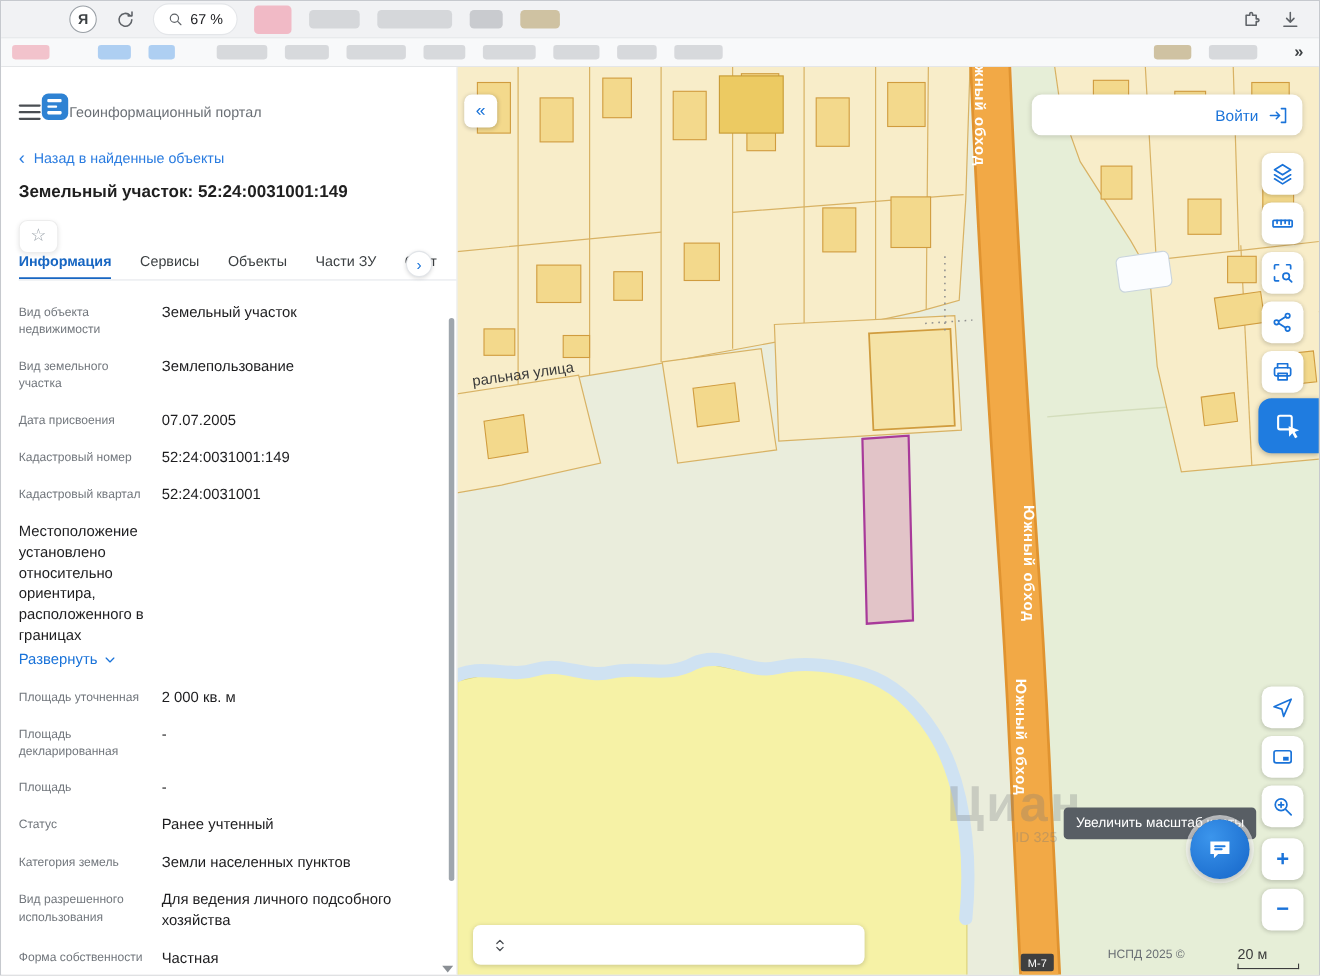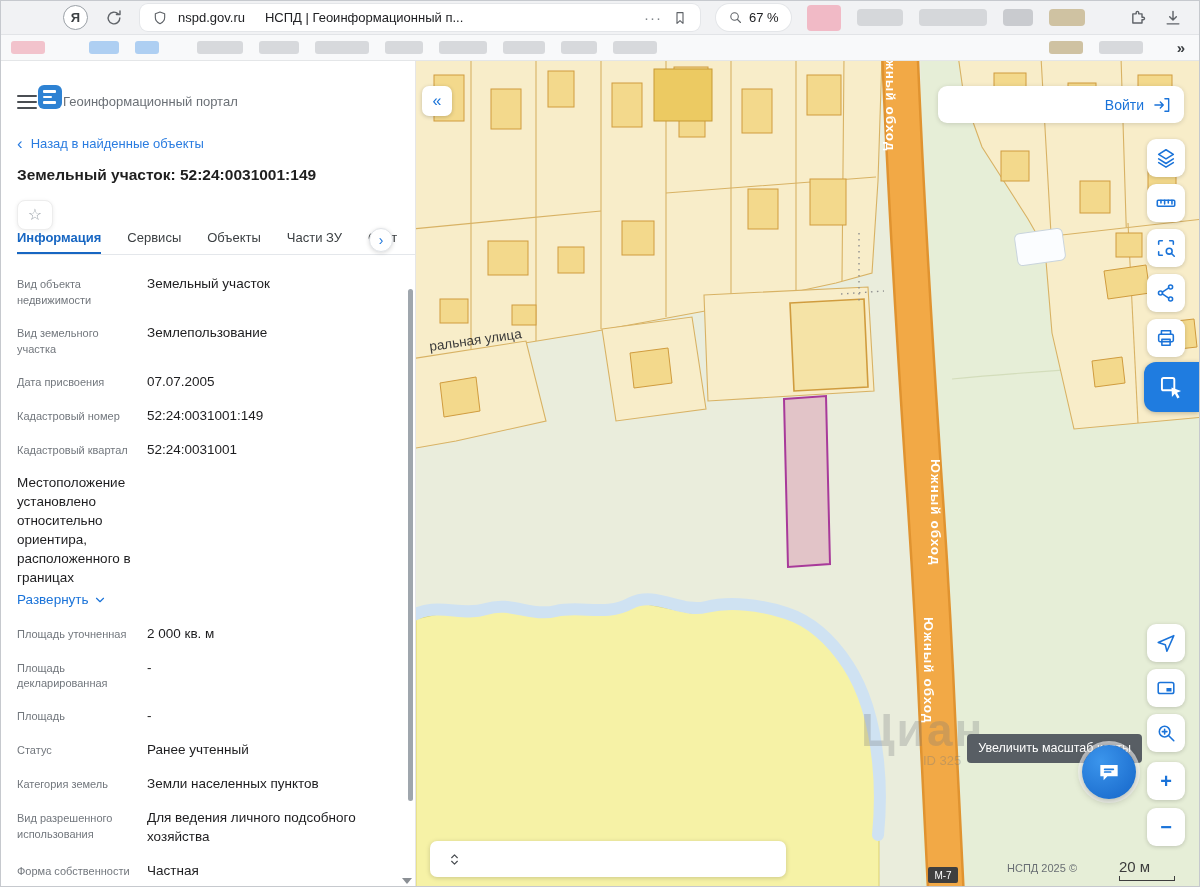--- a/index.html
+++ b/index.html
@@ -73,54 +73,39 @@
   .active-tool .micon{width:27px;height:27px;color:#fff}
   .zoom-col{position:absolute;right:14px;top:701px;display:flex;flex-direction:column;gap:8px;z-index:3}
   .zoom-btn span{font-size:20px;color:#1a73d9;font-weight:bold;line-height:1}
   .tooltip{position:absolute;right:57px;top:673px;height:29px;line-height:29px;padding:0 11px;background:#585e64;color:#fff;font-size:12.5px;border-radius:4px;white-space:nowrap;z-index:5}
   .chat-btn{position:absolute;right:63px;top:684px;width:54px;height:54px;border:none;border-radius:50%;background:radial-gradient(circle at 35% 30%,#3b95ec,#1565c8);box-shadow:0 2px 8px rgba(0,0,0,.3),0 0 0 4px rgba(255,255,255,.6);display:flex;align-items:center;justify-content:center;cursor:pointer;z-index:6}
   .chat-btn .micon{width:26px;height:26px}
   .legend-bar{position:absolute;left:14px;bottom:10px;width:356px;height:36px;background:#fff;border-radius:7px;box-shadow:0 1px 5px rgba(0,0,0,.18);display:flex;align-items:center;padding:0 12px 0 16px;z-index:3;cursor:pointer}
   .legend-label{font-size:14.5px;color:#1f1f1f;flex:1}
   .legend-chev{width:17px;height:17px;color:#4a4e53}
   .map-copyright{position:absolute;right:122px;bottom:13px;font-size:11px;color:#6a6f74;z-index:3}
-  .map-scale{position:absolute;right:24px;bottom:6px;z-index:3;color:#3c3c3c;font-size:15px}
+  .map-scale{position:absolute;right:18px;bottom:6px;z-index:3;color:#3c3c3c;font-size:13px}
   .scale-bracket{display:block;width:56px;height:5px;border-left:1.5px solid #3c3c3c;border-right:1.5px solid #3c3c3c;border-bottom:1.5px solid #3c3c3c;margin-top:1px}
   .watermark{position:absolute;left:445px;top:642px;z-index:2;color:#76797c;pointer-events:none}
   .wm-text{font-size:46px;font-weight:bold;opacity:.28;letter-spacing:2px}
   .wm-id{font-size:13px;opacity:.35;margin:-4px 0 0 62px}
 </style>
 </head>
 <body>
 
 <div class="screen">
 
   <div class="browser-bar">
     <span class="ybadge">Я</span>
     <span class="chrome-icon">
         <svg viewBox="0 0 24 24">
           <path d="M19 12a7 7 0 1 1-2.05-4.95"></path>
           <path d="M19.2 3.4v4.3h-4.3"></path>
         </svg>
       </span>
-    <div class="addr-pill">
-      <span class="chrome-icon s16">
-          <svg viewBox="0 0 24 24">
-            <path d="M12 3l7 2.5v5.7c0 4.3-2.9 7.3-7 9.3-4.1-2-7-5-7-9.3V5.5z"></path>
-          </svg>
-        </span>
-      <span class="addr-url">nspd.gov.ru</span>
-      <span class="addr-title">НСПД | Геоинформационный п...</span>
-      <span class="addr-dots">···</span>
-      <span class="chrome-icon s16">
-          <svg viewBox="0 0 24 24">
-            <path d="M7.5 4h9v16L12 16l-4.5 4z"></path>
-          </svg>
-        </span>
-    </div>
     <div class="zoom-pill">
       <span class="chrome-icon s15">
           <svg viewBox="0 0 24 24">
             <circle cx="10.5" cy="10.5" r="6"></circle>
             <path d="M15.2 15.2L20 20"></path>
           </svg>
         </span>
       <span>67 %</span>
     </div>
     <span class="redact" style="width:34px;height:26px;background:#f1bac6"></span>

